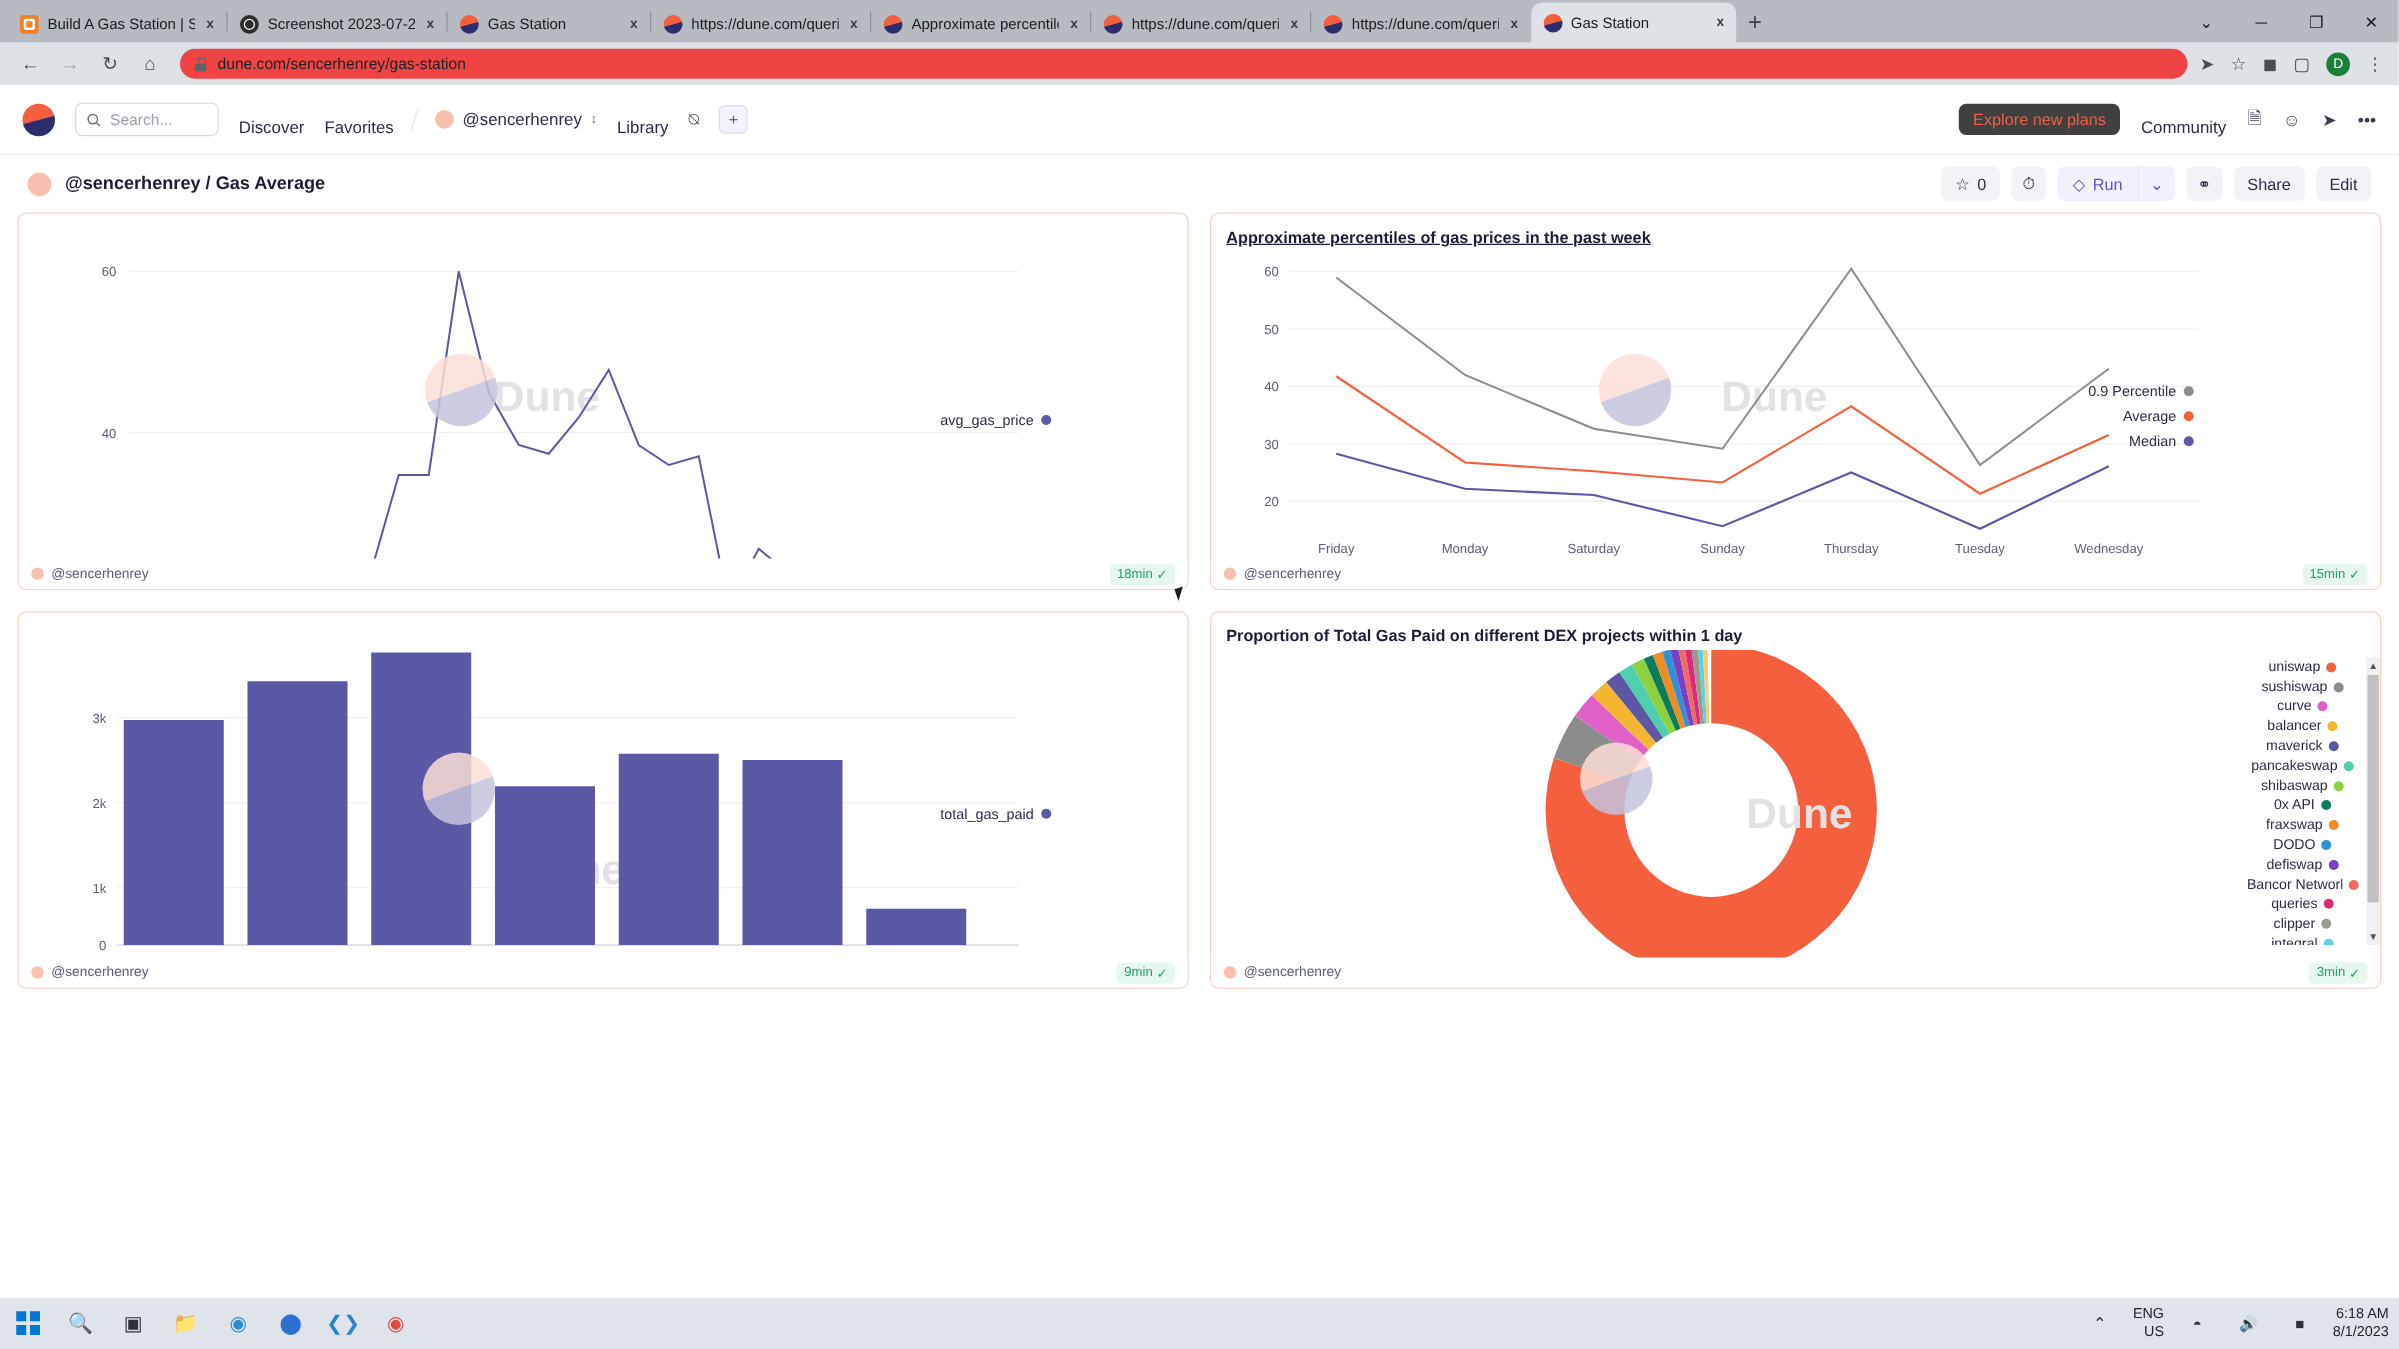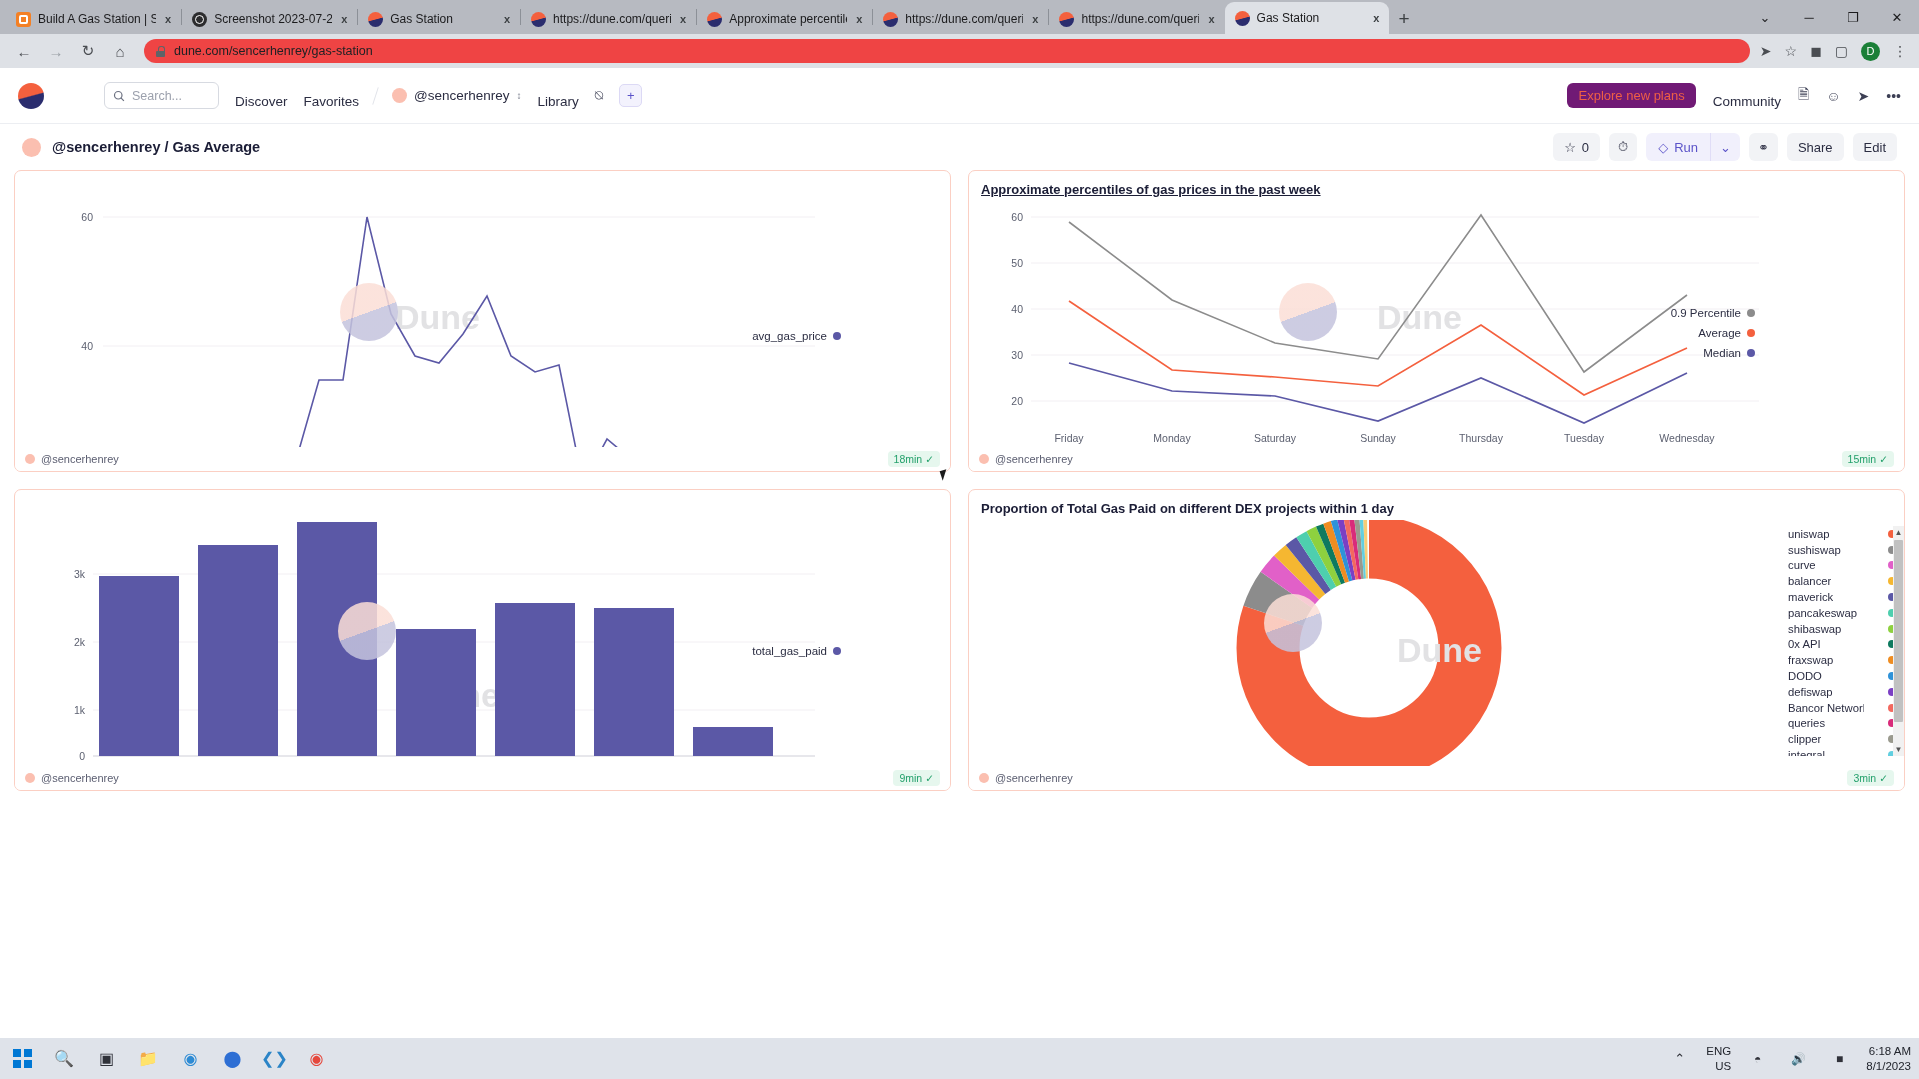--- a/index.html
+++ b/index.html
@@ -57,29 +57,29 @@
 
   
   .dune-nav{
     height:56px; border-bottom:1px solid #eceef2; display:flex; align-items:center;
     padding:0 18px; gap:16px; background:#fff;
   }
   .dune-logo{ width:26px;height:26px;border-radius:50%;
     background:linear-gradient(165deg,#f4603e 0%,#f4603e 48%,#2b2d6e 52%,#2b2d6e 100%);}
   .searchbox{
     width:115px;height:27px;border:1px solid #d7dae1;border-radius:6px;display:flex;align-items:center;gap:7px;padding:0 8px;
-    color:#9ca1ad; font-size:12.5px;margin-left:44px;
+    color:#9ca1ad; font-size:12.5px;
   }
   .nav-link{ font-size:13.5px; color:#2b2d42;margin-top:11px; }
   .nav-div{ width:1px;height:18px;background:#e2e4ea; transform:rotate(18deg);}
   .userchip{ display:flex;align-items:center;gap:7px;font-size:13.5px;color:#2b2d42;}
   .udot{ width:15px;height:15px;border-radius:50%;background:#fbbfb0;}
   .sq-btn{ width:23px;height:23px;border:1px solid #dcd9f5;background:#f3f2fd;border-radius:5px;color:#5b53c9;display:flex;align-items:center;justify-content:center;font-size:13px;}
   .nav-right{ margin-left:auto; display:flex; align-items:center; gap:17px;}
-  .plans{ background:#701a75;color:#ef5f45;font-size:13px;padding:5px 11px;border-radius:6px;}
+  .plans{ background:#404040;color:#ef5f45;font-size:13px;padding:5px 11px;border-radius:6px;}
   .ico{ color:#3c3f54; font-size:14px; display:flex; align-items:center;}
 
   .page-head{ height:46px; display:flex; align-items:center; padding:0 22px; gap:11px; }
   .page-av{ width:19px;height:19px;border-radius:50%;background:#fbbfb0;}
   .page-title{ font-size:14.5px; font-weight:bold; color:#1b1d36;}
   .head-actions{ margin-left:auto; display:flex; align-items:center; gap:9px;}
   .hbtn{ height:28px;background:#f2f3f6;border-radius:6px;display:flex;align-items:center;gap:6px;padding:0 11px;font-size:13px;color:#2b2d42;}
   .hbtn.run{ background:#f1f0fc;color:#5b53c9;padding:0 12px;border-radius:6px 0 0 6px;}
   .hbtn.runcaret{ background:#f1f0fc;color:#5b53c9;padding:0 9px;border-radius:0 6px 6px 0;border-left:1px solid #e0ddf7;}
   .hbtn.icononly{ padding:0 9px;}
@@ -105,21 +105,21 @@
   .legend-txt{ font-size:11.5px; fill:#2b2d42; font-family:"Liberation Sans", sans-serif;}
   .watermark{ font-size:34px; fill:#e2e2e4; font-weight:bold; font-family:"Liberation Sans", sans-serif;}
 
   .wm-badge{ position:absolute; }
   .wm-circ{ width:58px;height:58px;border-radius:50%;
     background:linear-gradient(160deg,#fbded6 0%,#fbded6 50%,#c4c3dd 50%,#c4c3dd 100%); opacity:.85;}
 
   
   .dlegend{ position:absolute; right:8px; top:36px; bottom:34px; width:108px; overflow:hidden; }
   .dlegend ul{ list-style:none; }
-  .dlegend li{ display:flex;align-items:center;justify-content:space-between;gap:5px;height:15.8px;font-size:11.3px;color:#2b2d42;white-space:nowrap;}
+  .dlegend li{ display:flex;align-items:center;justify-content:center;gap:5px;height:15.8px;font-size:11.3px;color:#2b2d42;white-space:nowrap;}
   .dlegend li span.nm{ overflow:hidden; max-width:76px; }
   .ldot{ width:8px;height:8px;border-radius:50%;flex:0 0 8px;}
   .scroll{ position:absolute; right:0; top:36px; bottom:34px; width:11px; background:#f1f1f1;}
   .scroll .thumb{ position:absolute;left:1px;width:9px;top:14px;height:182px;background:#c1c1c1;border-radius:1px;}
   .scroll .ar{ position:absolute;left:0;width:11px;height:13px;display:flex;align-items:center;justify-content:center;color:#555;font-size:8px;}
 
   
   .taskbar{
     position:fixed; left:0; bottom:0; width:1919px; height:41px; background:#dfe3ea;
     display:flex; align-items:center; padding:0 8px; gap:13px;

